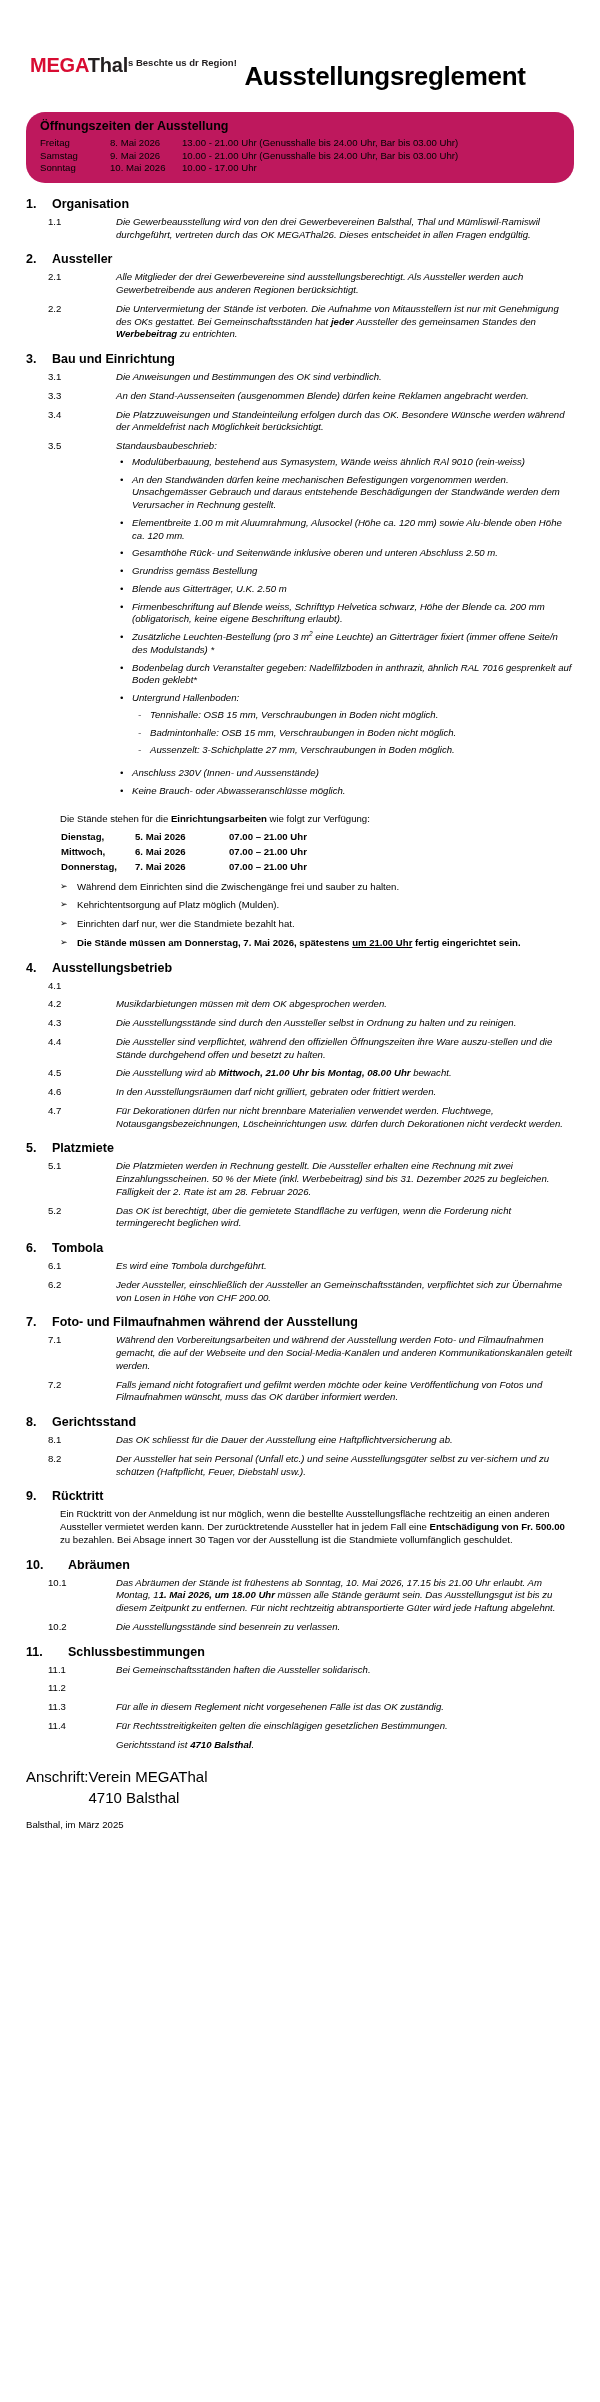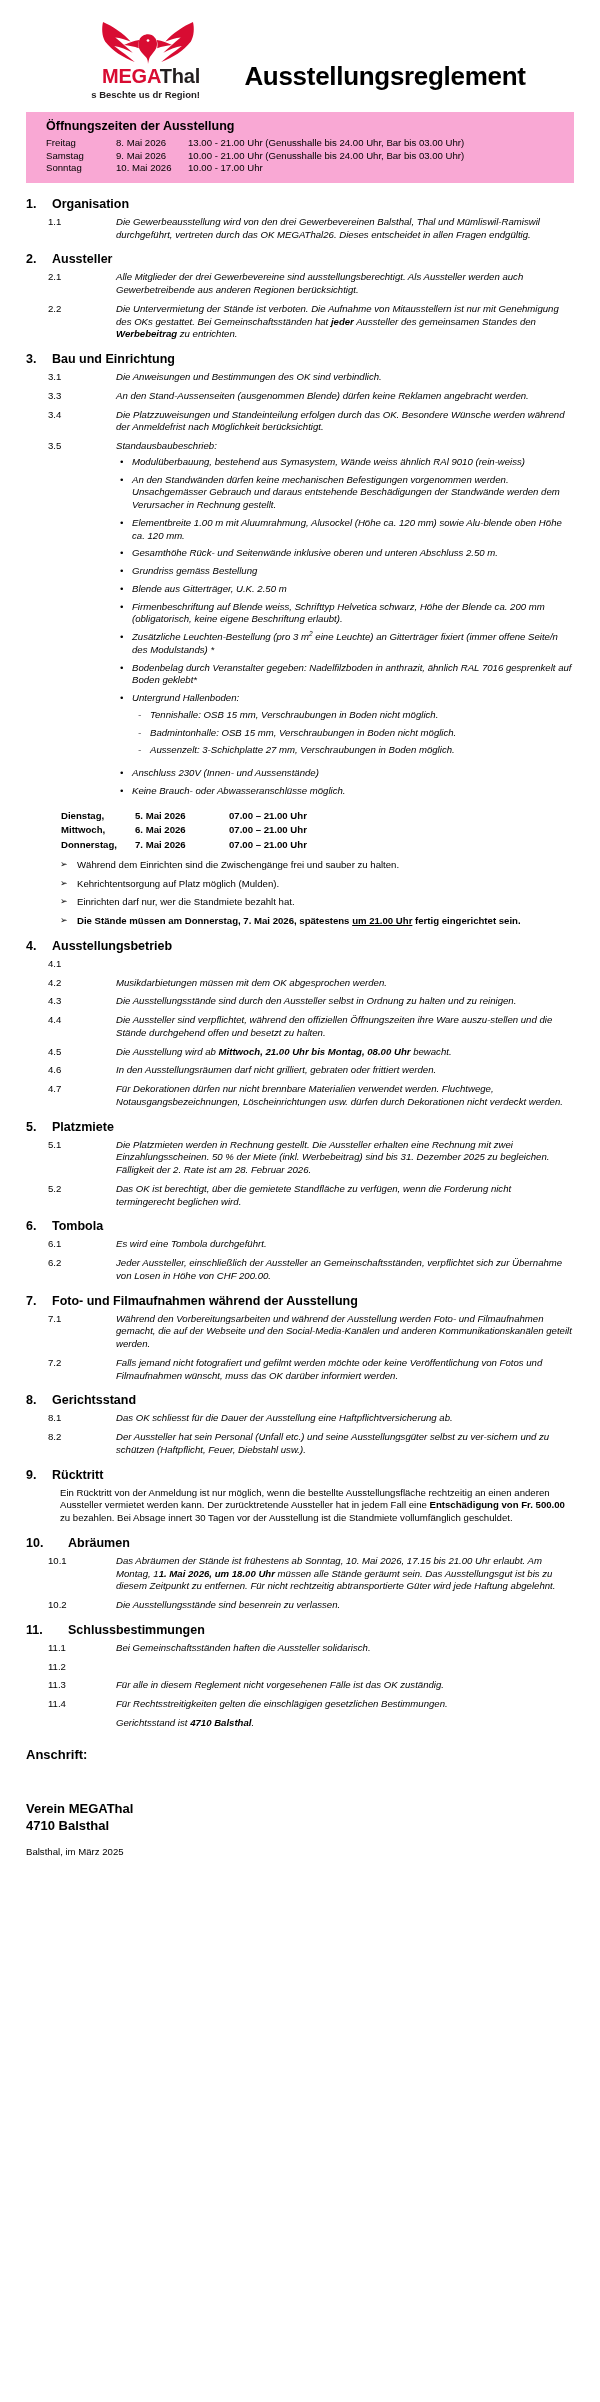--- a/index.html
+++ b/index.html
@@ -25,22 +25,22 @@
   .header {
     display: flex;
     align-items: flex-end;
     height: 86px;
     margin-bottom: 12px;
   }
   .logo-block {
     width: 170px;
     flex: 0 0 170px;
     display: flex;
-    flex-direction: column;
-    align-items: flex-end;
+    flex-direction: row;
+    align-items: flex-start;
     padding-left: 4px;
   }
   .logo-mark {
     width: 104px;
     height: 46px;
     display: block;
   }
   .logo-word {
     font-size: 20px;
     font-weight: bold;
@@ -63,23 +63,24 @@
     text-align: center;
     font-size: 26px;
     font-weight: bold;
     letter-spacing: -0.3px;
     padding-bottom: 8px;
     padding-right: 4px;
   }
 
   
   .hours-band {
-    background: #f9a8d4;
-    padding: 7px 8px 8px 20px;
+    background: #be185d;
+    padding: 7px 8px 8px 14px;
     margin: 6px 0 14px 0;
+    border-radius: 19px;
   }
   .hours-title {
     font-size: 12.5px;
     font-weight: bold;
     margin-bottom: 4px;
   }
   .hours-table {
     border-collapse: collapse;
     font-size: 9.6px;
     line-height: 1.32;
@@ -198,24 +199,23 @@
     margin-left: 34px;
   }
   .setup-table td { vertical-align: top; white-space: nowrap; }
   .setup-table td.s-day  { width: 72px; }
   .setup-table td.s-date { width: 92px; }
 
   
   .footer { margin-top: 16px; }
   .addr {
     display: flex;
-    font-size: 13px;
-    font-weight: bold;
+    font-size: 15px;
+    font-weight: normal;
     line-height: 1.35;
-    flex-direction: column;
   }
   .addr-label { flex: 0 0 54px; }
   .addr-lines { flex: 1 1 auto; }
   .signoff {
     font-size: 9.6px;
     line-height: 1.33;
     margin-top: 11px;
   }
 
   b, .b { font-weight: bold; }
@@ -379,20 +379,21 @@
               <span class="txt">Anschluss 230V  (Innen- und Aussenstände)</span>
             </li>
           <li>
               <span class="bul">•</span>
               <span class="txt">Keine Brauch- oder Abwasseranschlüsse möglich.</span>
             </li>
         </ul>
       </span>
     </div>
 
+    <div class="setup-intro"><span>Die Stände stehen für die </span><b>Einrichtungsarbeiten</b><span> wie folgt zur Verfügung:</span></div>
 
     <table class="setup-table">
       <tbody>
         <tr>
           <td class="s-day">Dienstag,</td>
           <td class="s-date">5. Mai 2026</td>
           <td class="s-time">07.00 – 21.00 Uhr</td>
         </tr>
         <tr>
           <td class="s-day">Mittwoch,</td>

